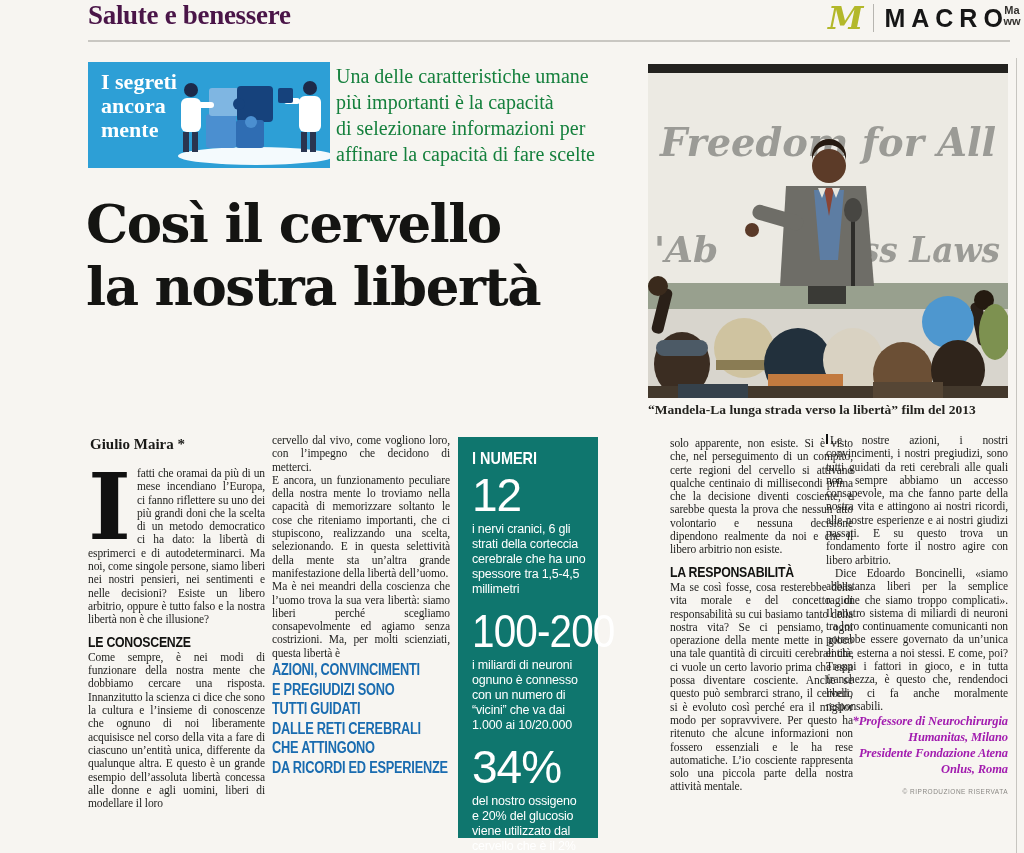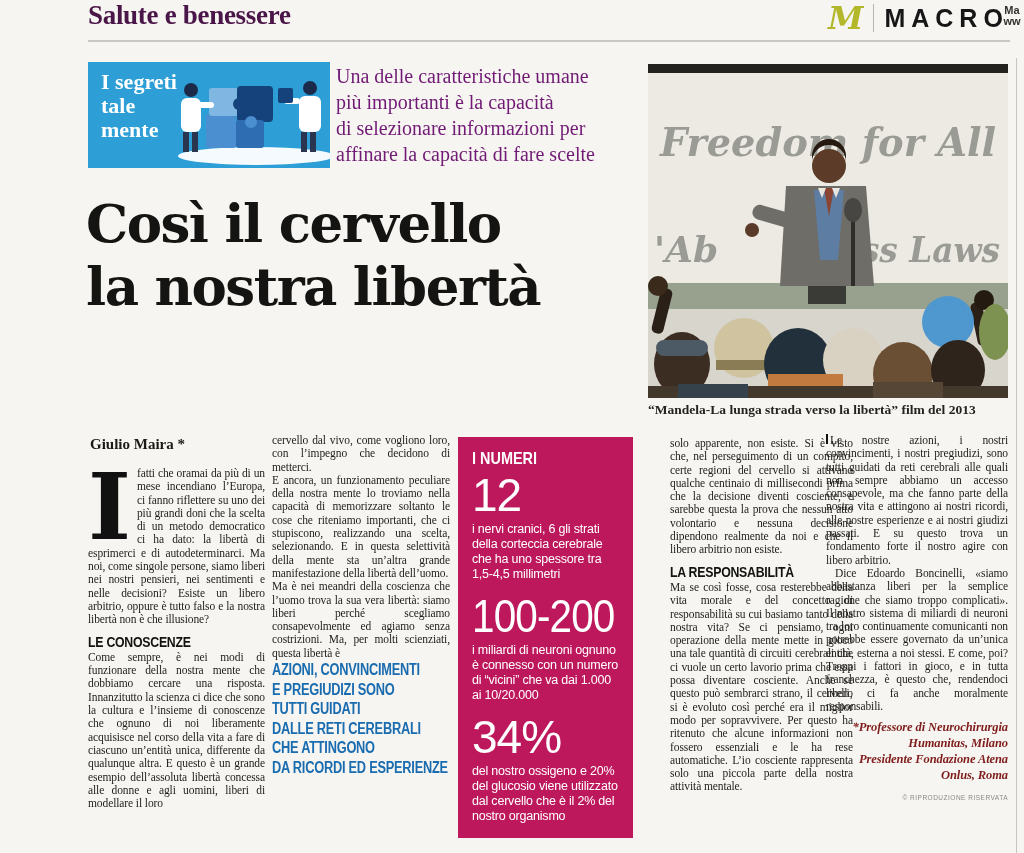--- a/index.html
+++ b/index.html
@@ -15,21 +15,21 @@
   .mast-div{width:1px;height:28px;background:#b7b5b0;}
   .mast-title{font-family:"Liberation Sans",sans-serif;font-weight:bold;font-size:25px;letter-spacing:6px;color:#161616;}
   .mast-partial{left:1000px;top:5px;width:24px;overflow:hidden;font-family:"Liberation Sans",sans-serif;
                 font-weight:bold;font-size:11px;line-height:11px;color:#33312e;white-space:nowrap;text-align:center;}
 
   
   .topic-box{left:88px;top:62px;width:242px;height:98px;}
   .topic-title{position:absolute;left:13px;top:8px;color:#fff;font-weight:bold;font-size:22px;line-height:24px;}
 
   
-  .standfirst{left:336px;top:63px;width:302px;font-size:20px;line-height:26px;color:#701a75;}
+  .standfirst{left:336px;top:63px;width:302px;font-size:20px;line-height:26px;color:#15803d;}
 
   
   .photo{left:648px;top:64px;width:360px;height:334px;}
   .caption{left:648px;top:402px;width:360px;font-size:13.5px;font-weight:bold;color:#24231f;}
 
   
   .headline{left:86px;top:192px;width:545px;font-family:"DejaVu Serif",serif;font-weight:bold;
             font-size:53px;line-height:63px;letter-spacing:-1.5px;color:#141412;}
 
   .byline{left:90px;top:436px;font-size:15px;font-weight:bold;color:#1a1a18;}
@@ -48,30 +48,30 @@
           margin:8px 0 3px 0;white-space:nowrap;}
   .indent{text-indent:9px;}
   .mark{display:inline-block;width:2px;height:10px;background:#111;margin-right:2px;}
 
   
   .pull-quote{color:#1a6cb0;font-family:"Liberation Sans",sans-serif;font-weight:bold;}
   .pull-quote div{font-size:16px;line-height:19.5px;letter-spacing:-0.3px;transform:scaleX(0.8);
                   transform-origin:left center;white-space:nowrap;}
 
   
-  .numbers-box{left:458px;top:437px;width:175px;height:401px;background:#be185d;color:#fff;
+  .numbers-box{left:458px;top:437px;width:140px;height:401px;background:#0f766e;color:#fff;
                font-family:"Liberation Sans",sans-serif;box-sizing:border-box;padding:12px 12px 0 14px;}
   .num-header{display:inline-block;font-weight:bold;font-size:17px;transform:scaleX(0.85);
               transform-origin:left center;white-space:nowrap;margin-bottom:2px;}
   .big-num{font-size:46px;line-height:48px;font-weight:normal;letter-spacing:-1px;}
   .big-num.wide{display:inline-block;transform:scaleX(0.88);transform-origin:left center;white-space:nowrap;}
   .num-desc{font-size:12.5px;line-height:15px;font-weight:normal;letter-spacing:-0.2px;margin:3px 0 10px 0;}
 
   
-  .footnote{margin-top:6px;text-align:right;font-style:italic;font-weight:bold;font-size:12.5px;line-height:16px;color:#7f1d1d;}
+  .footnote{text-align:right;font-style:italic;font-weight:bold;font-size:12.5px;line-height:16px;color:#a21caf;}
   .copyright{margin-top:8px;text-align:right;font-family:"Liberation Sans",sans-serif;font-size:6.5px;
              letter-spacing:0.5px;color:#8a8884;}
 
   .right-rule{left:1016px;top:58px;width:1px;height:795px;background:#c7c5c0;}
 </style>
 </head>
 <body>
 
 <div class="page">
 
@@ -107,21 +107,21 @@
 
       <circle cx="222" cy="26" r="7" fill="#1c2a4a"></circle>
       <rect x="211" y="34" width="22" height="36" rx="6" fill="#ffffff"></rect>
       <rect x="196" y="36" width="16" height="6" rx="3" fill="#ffffff"></rect>
       <rect x="190" y="26" width="15" height="15" rx="2" fill="#16427c"></rect>
       <rect x="213" y="70" width="6" height="20" fill="#2a3550"></rect>
       <rect x="222" y="70" width="6" height="20" fill="#2a3550"></rect>
     </svg>
     <div class="topic-title">
       <div>I segreti</div>
-      <div>tale</div>
+      <div>ancora</div>
       <div>mente</div>
     </div>
   </div>
 
   <div class="abs standfirst">
     <div>Una delle caratteristiche umane</div>
     <div>più importanti è la capacità</div>
     <div>di selezionare informazioni per</div>
     <div>affinare la capacità di fare scelte</div>
   </div>

